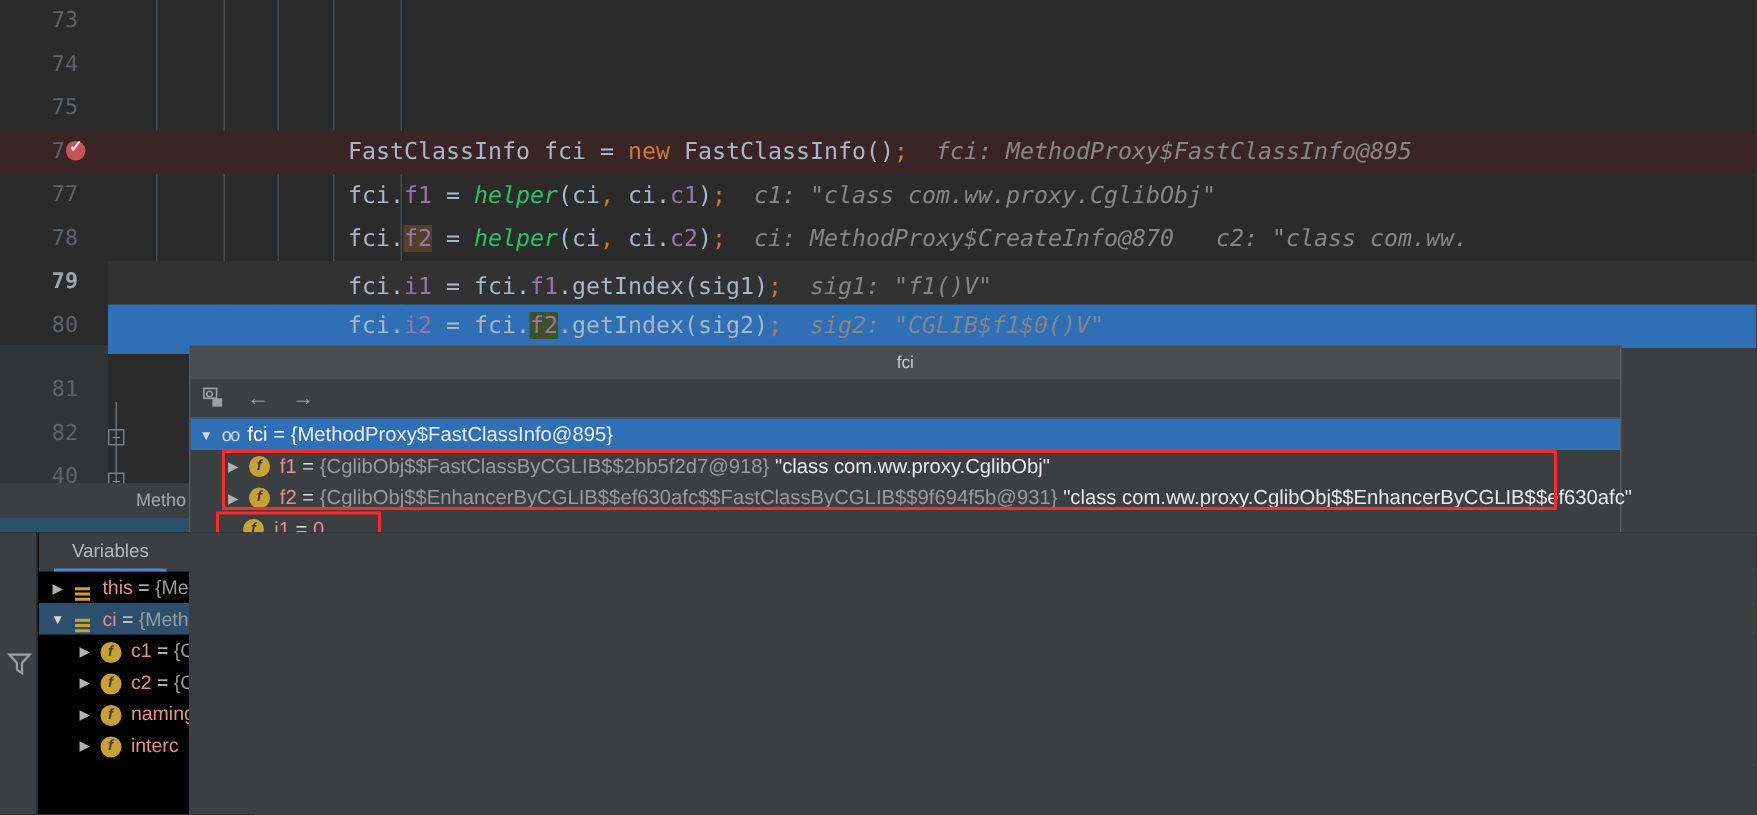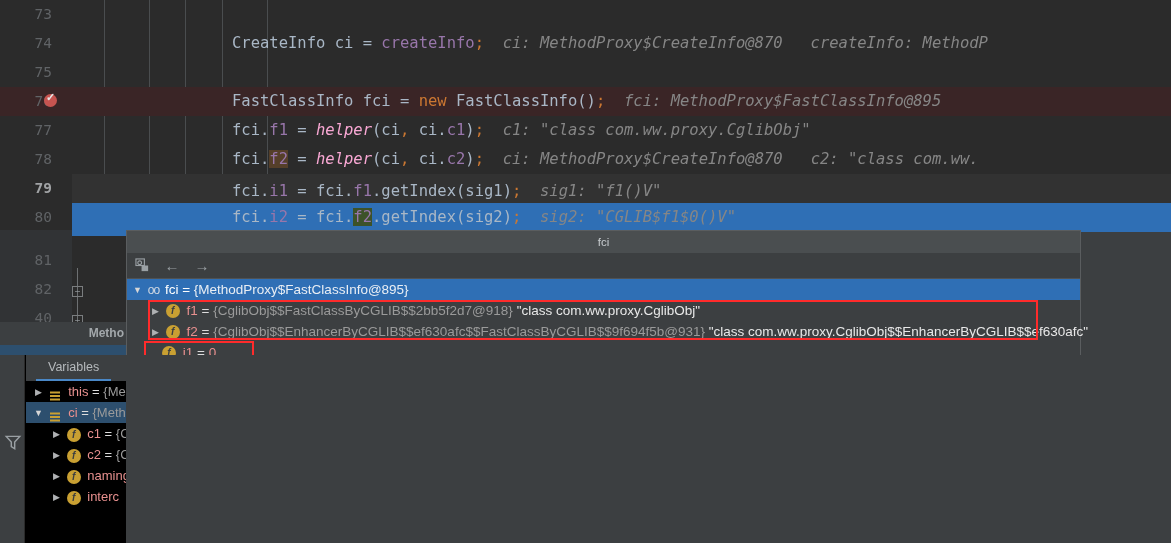--- a/index.html
+++ b/index.html
@@ -40,21 +40,21 @@
   
   .iguide {
     position:absolute; top:0; width:1px; height:232px;
     background:#4a4d4f;
   }
 
   
   .t-def   { color:#a9b7c6; }
   .t-kw    { color:#cc7832; }
   .t-field { color:#9876aa; }
-  .t-meth-i{ color:#f9a8d4; font-style:italic; }
+  .t-meth-i{ color:#22c55e; font-style:italic; }
   .t-semi  { color:#cc7832; }
   .t-hint  { color:#868686; font-style:italic; }
   .t-hint-sel { color:#cfd8e3; font-style:italic; }
   .sel-txt { color:#e6edf5; }
   .box-f2a { background:#553f29; }
   .box-f2b { background:#3d5229; }
 
   
   #popup {
     position:absolute; left:126px; top:230px; width:955px; height:125px;
@@ -138,21 +138,21 @@
   }
 
   
   .bg-under {
     position:absolute; left:0; top:230px; width:126px; height:125px;
     background:#313335;
   }
   .bcrumb {
     position:absolute; left:0; top:322px; width:126px; height:23px;
     background:#3c3f41; color:#a3a8ab; font-size:12px; line-height:23px;
-    text-align:right; padding-right:2px; white-space:nowrap; overflow:hidden;font-weight:bold;
+    text-align:right; padding-right:2px; white-space:nowrap; overflow:hidden;
   }
   .hl-strip {
     position:absolute; left:0; top:345px; width:126px; height:22px;
     background:#2d4f6e;
   }
   .hl-strip2 {
     position:absolute; left:0; top:367px; width:126px; height:20px;
     background:#3c3f41;
   }
   .fold-mark {
@@ -200,23 +200,20 @@
     <div class="lnum" style="top:29px">74</div>
     <div class="lnum" style="top:58px">75</div>
     <div class="lnum" style="top:87px">76</div>
     <div class="lnum" style="top:116px">77</div>
     <div class="lnum" style="top:145px">78</div>
     <div class="lnum cur" style="top:174px">79</div>
     <div class="lnum" style="top:203px">80</div>
 
     <div class="bp-dot" style="left:44px;top:94px"></div>
 
-    <div class="line" style="top:0px">
-      <span class="code-text"><span class="t-def">CreateInfo ci = </span><span class="t-field">createInfo</span><span class="t-semi">;</span>  <span class="t-hint">ci: MethodProxy$CreateInfo@870   createInfo: MethodP</span></span>
-    </div>
 
     <div class="line" style="top:29px"></div>
 
     <div class="line" style="top:58px">
       <span class="code-text"><span class="t-def">FastClassInfo fci = </span><span class="t-kw">new</span><span class="t-def"> FastClassInfo()</span><span class="t-semi">;</span>  <span class="t-hint">fci: MethodProxy$FastClassInfo@895</span></span>
     </div>
 
     <div class="line" style="top:87px">
       <span class="code-text"><span class="t-def">fci.</span><span class="t-field">f1</span><span class="t-def"> = </span><span class="t-meth-i">helper</span><span class="t-def">(ci</span><span class="t-semi">,</span><span class="t-def"> ci.</span><span class="t-field">c1</span><span class="t-def">)</span><span class="t-semi">;</span>  <span class="t-hint">c1: "class com.ww.proxy.CglibObj"</span></span>
     </div>

